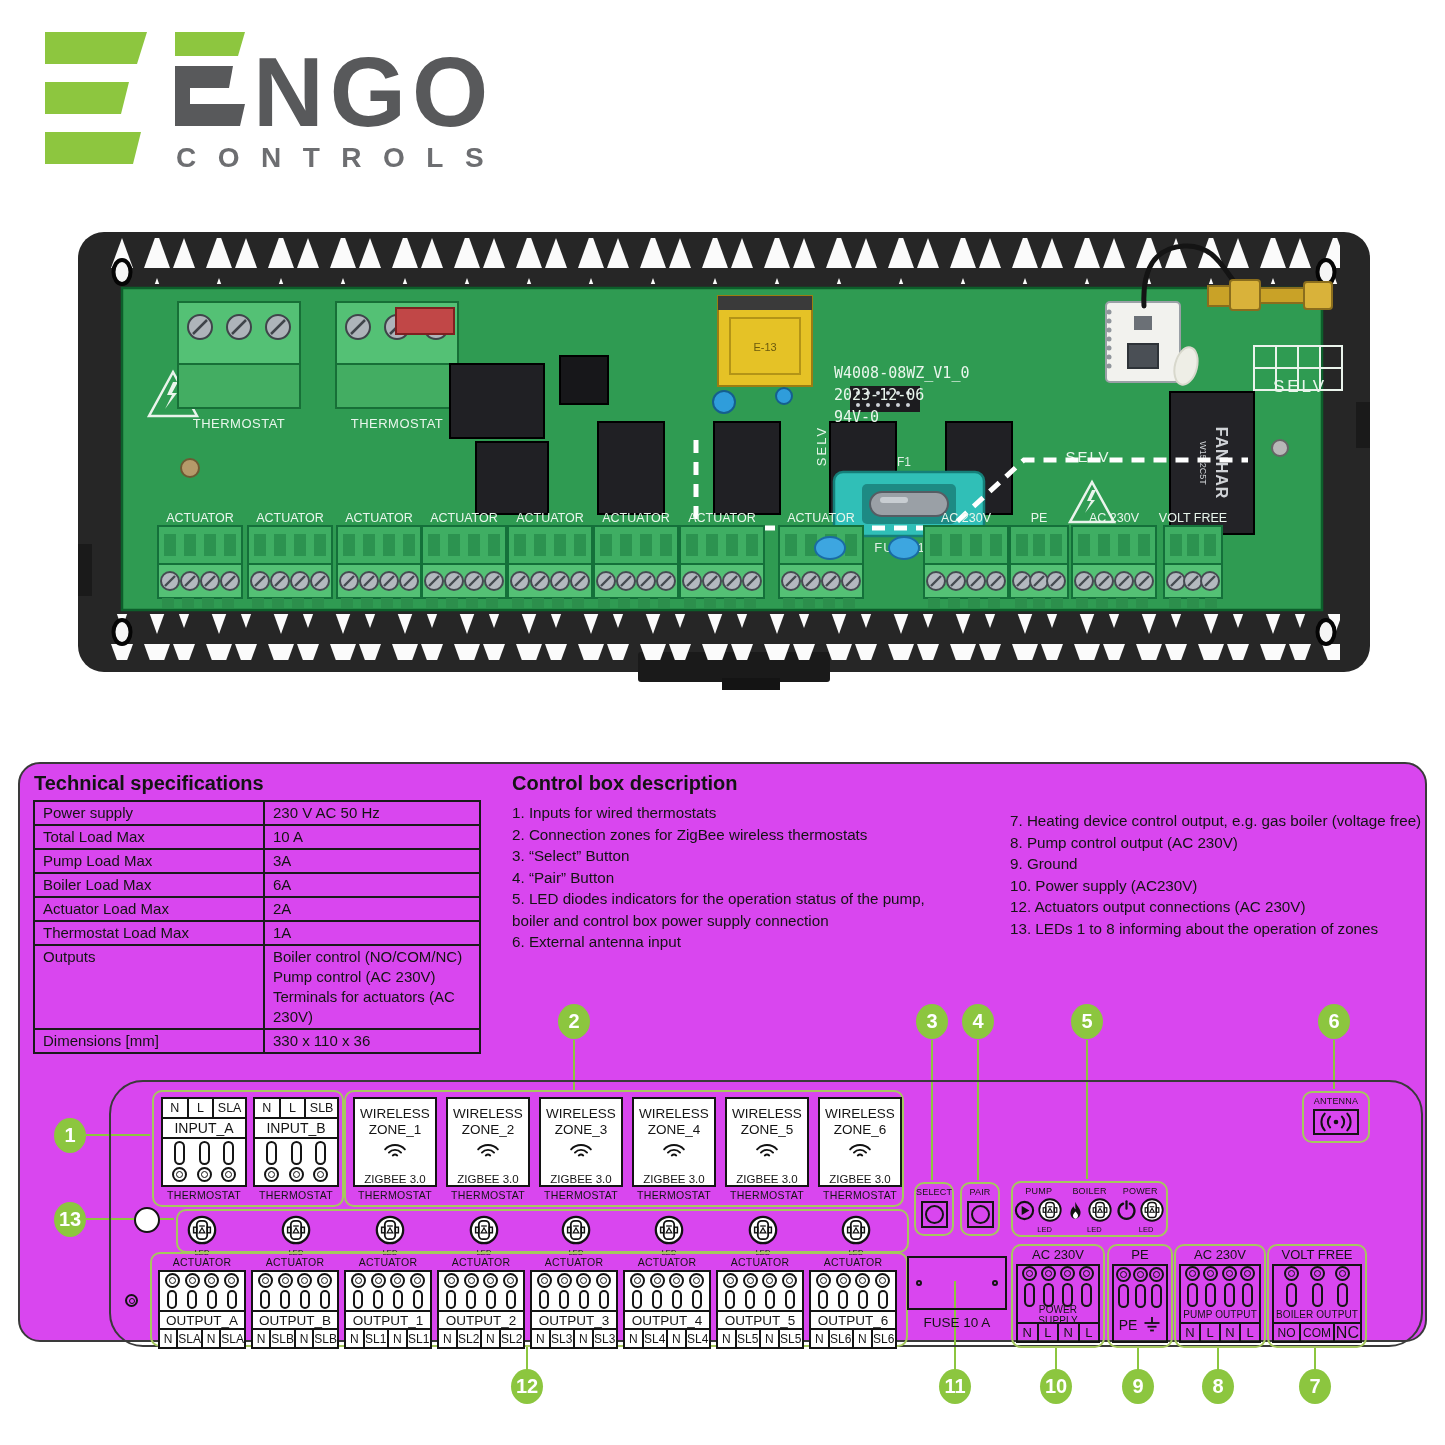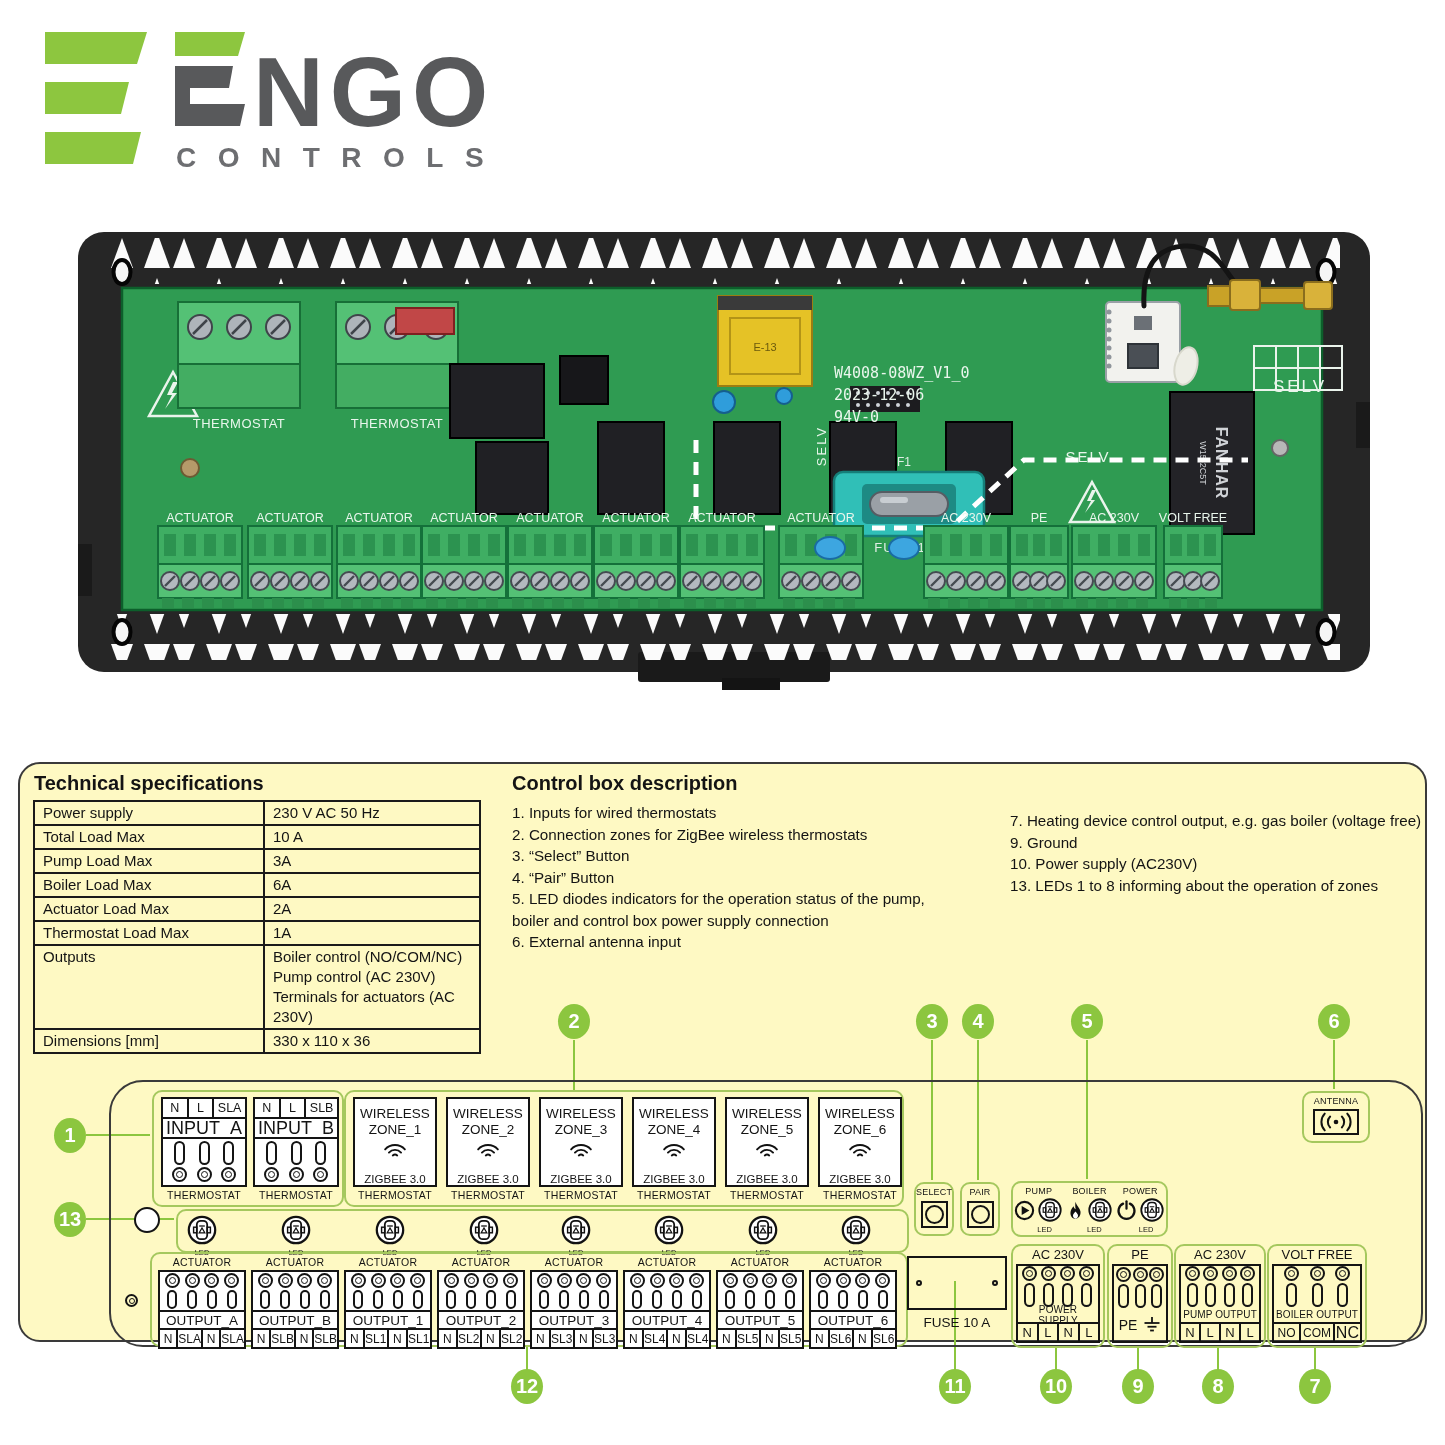--- a/index.html
+++ b/index.html
@@ -1,38 +1,38 @@
 <!DOCTYPE html>
 <html><head>
 <meta charset="utf-8">
 <style>
 *{box-sizing:border-box;margin:0;padding:0}
 html,body{width:1445px;height:1445px;background:#fff;overflow:hidden;
   font-family:"Liberation Sans",sans-serif;color:#141414;position:relative}
 .abs{position:absolute}
 
 #bottom{position:absolute;left:18px;top:762px;width:1409px;height:580px;
-  border:2.5px solid #3a3a3a;border-radius:22px;background:#fef9c3}
+  border:2.5px solid #3a3a3a;border-radius:22px;background:#d946ef}
 .h1{position:absolute;font-size:20px;font-weight:bold}
 #spec{position:absolute;left:13px;top:36px;width:448px;border-collapse:collapse;font-size:15px}
 #spec td{border:2px solid #1a1a1a;padding:1px 8px;line-height:20px;vertical-align:middle}
 #spec td:first-child{width:230px}
 .pre{white-space:pre-line}
 .dlist{position:absolute;font-size:15.2px;line-height:21.5px}
 .dlist div{white-space:pre-line}
 
 #panel{position:absolute;left:89px;top:316px;width:1314px;height:267px;
   border:2.5px solid #3a3a3a;border-radius:34px}
 .gg{position:absolute;border:2px solid #a5c85e;border-radius:10px}
 .bb{position:absolute;border:2px solid #141414}
 .hrow{display:flex;height:20px;border-bottom:2px solid #141414}
 .hrow span{flex:1;display:flex;align-items:center;justify-content:center;font-size:12.5px;border-right:2px solid #141414}
 .hrow span:last-child{border-right:none}
 .hrow span.w{flex:1.3}
-.btitle{height:20px;display:flex;align-items:center;justify-content:center;font-size:18px;border-bottom:2px solid #141414}
+.btitle{height:20px;display:flex;align-items:center;justify-content:center;font-size:14px;border-bottom:2px solid #141414}
 .terms{display:flex;justify-content:space-evenly;align-items:center}
 .term{display:flex;flex-direction:column;align-items:center;gap:2px}
 .cap{width:11px;height:24px;border:2.5px solid #141414;border-radius:6px}
 .capS{width:10px;height:19px;border:2.5px solid #141414;border-radius:6px}
 .scr{width:15px;height:15px;border:2.5px solid #141414;border-radius:50%;display:flex;align-items:center;justify-content:center}
 .scr::before{content:"";width:5px;height:5px;border:1.8px solid #141414;border-radius:50%}
 .thlab{position:absolute;text-align:center;font-size:10.5px;letter-spacing:.3px}
 .inblk{top:5px;width:86px;height:90px;background:#fff}
 .zblk{position:absolute;top:5px;width:84px;height:90px;border:2px solid #141414;background:#fff;
   display:flex;flex-direction:column;align-items:center;padding-top:7px}
@@ -413,22 +413,24 @@
     <div>1. Inputs for wired thermostats</div>
     <div>2. Connection zones for ZigBee wireless thermostats</div>
     <div>3. “Select” Button</div>
     <div>4. “Pair” Button</div>
     <div>5. LED diodes indicators for the operation status of the pump,
  boiler and control box power supply connection</div>
     <div>6. External antenna input</div>
   </div>
   <div class="dlist" style="left:990px;top:46px;width:415px">
     <div>7. Heating device control output, e.g. gas boiler (voltage free)</div>
+    <div>8. Pump control output (AC 230V)</div>
     <div>9. Ground</div>
     <div>10. Power supply (AC230V)</div>
+    <div>12. Actuators output connections (AC 230V)</div>
     <div>13. LEDs 1 to 8 informing about the operation of zones</div>
   </div>
 
   <div class="ln" style="left:66px;top:369.75px;width:64px;height:2.5px"></div>
   <div class="ln" style="left:66px;top:453.75px;width:88px;height:2.5px"></div>
   <div class="ln" style="left:552.75px;top:276px;width:2.5px;height:50px"></div>
   <div class="ln" style="left:910.75px;top:276px;width:2.5px;height:140px"></div>
   <div class="ln" style="left:956.75px;top:276px;width:2.5px;height:140px"></div>
   <div class="ln" style="left:1065.75px;top:276px;width:2.5px;height:139px"></div>
   <div class="ln" style="left:1312.75px;top:276px;width:2.5px;height:49px"></div>

